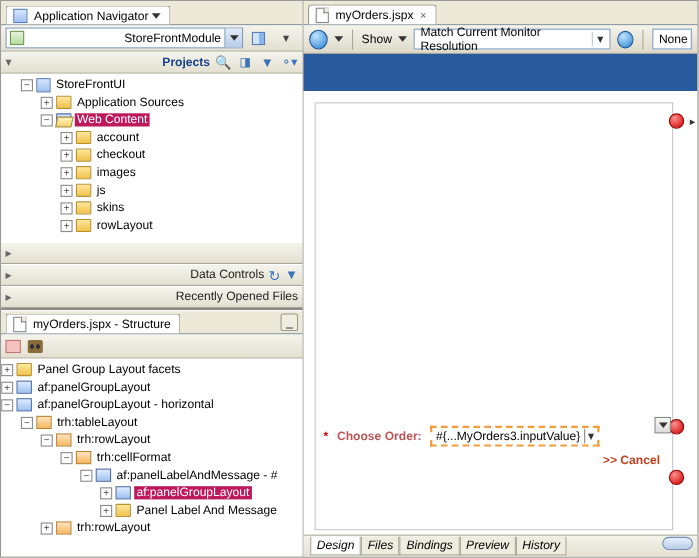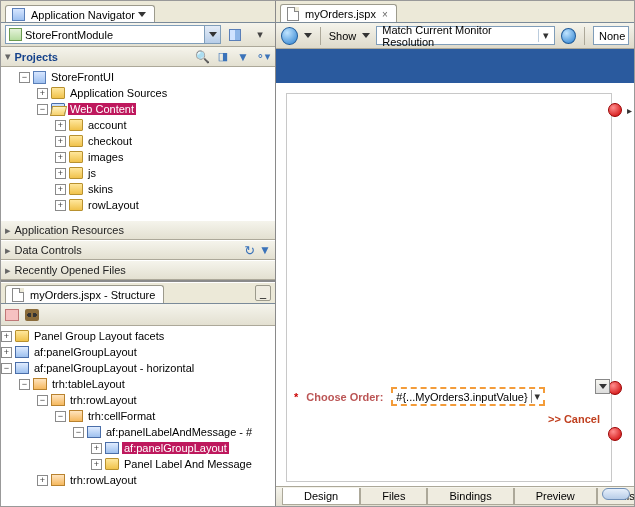--- a/index.html
+++ b/index.html
@@ -1,17 +1,17 @@
 <!DOCTYPE html>
 <html><head>
 <meta charset="utf-8">
 <style>
 * { box-sizing: border-box; margin: 0; padding: 0; font-family: Tahoma, Arial, sans-serif; font-size: 11px; }
 body { width: 635px; height: 507px; background: #ece9d8; display: flex; overflow: hidden; border: 1px solid #999; }
-.left-pane { width: 275px; border-right: 1px solid #8a8a8a; display: flex; flex-direction: column; }
+.left-pane { width: 275px; border-right: 1px solid #8a8a8a; display: flex; flex-direction: column; text-align: right; }
 .right-pane { flex: 1; display: flex; flex-direction: column; }
 
 
 .tabbar { display: flex; align-items: flex-end; height: 22px; background: #ece9d8; border-bottom: 1px solid #7a8a99; padding-left: 4px; }
 .tab { display: flex; align-items: center; gap: 3px; padding: 2px 8px 1px 6px; background: linear-gradient(#f7f7f0,#e4e1d0); border: 1px solid #9c9a8c; border-bottom: none; border-radius: 3px 3px 0 0; margin-right: 2px; cursor: pointer; }
 .tab.active { background: #fefefe; }
 .tab-close { color: #666; font-size: 10px; cursor: pointer; margin-left: 3px; }
 
 
 .toolbar { display: flex; align-items: center; height: 24px; background: linear-gradient(#f5f4ec,#e3e0d1); border-bottom: 1px solid #aca899; padding: 0 4px; gap: 3px; }
@@ -62,21 +62,21 @@
 
 .form-area { position: absolute; left: 18px; right: 30px; top: 338px; display: flex; align-items: center; gap: 8px; }
 .req-star { color: #c00; font-weight: bold; }
 .form-label { color: #b55; font-weight: bold; }
 .value-box { border: 2px dashed #f39c3a; background: #fff; padding: 1px 3px; display: flex; align-items: center; font-family: monospace; font-size: 11px; }
 .value-box .arrow { border-left: 1px solid #888; padding-left: 3px; margin-left: 3px; color: #333; }
 .square-drop { width: 15px; height: 15px; border: 1px solid #888; background: linear-gradient(#f6f6f0,#ddd); display: flex; align-items: center; justify-content: center; }
 .cancel-link { position: absolute; right: 34px; top: 364px; color: #c04020; font-weight: bold; }
 
 .bottom-tabs { position: absolute; left: 0; right: 0; bottom: 0; height: 20px; background: linear-gradient(#f5f4ec,#e3e0d1); border-top: 1px solid #aca899; display: flex; align-items: center; padding-left: 6px; gap: 0; }
-.bottom-tab { padding: 2px 21px; border: 1px solid #aca899; border-top: none; background: #efece0; cursor: pointer; }
+.bottom-tab { padding: 2px 5px; border: 1px solid #aca899; border-top: none; background: #efece0; cursor: pointer; font-style: italic; }
 .bottom-tab.active { background: #fff; }
 
 .tri { width: 0; height: 0; border-left: 4px solid transparent; border-right: 4px solid transparent; border-top: 5px solid #333; display: inline-block; }
 .search-glyph { color: #3b73b9; font-size: 12px; }
 .comp-icon { width: 14px; height: 12px; margin-right: 3px; display: inline-block; background: linear-gradient(#e0ecff,#9ec1ef); border: 1px solid #4a6ea9; }
 .comp-icon.orange { background: linear-gradient(#ffe4be,#f5b85e); border-color: #b8822f; }
 .file-icon { width: 12px; height: 14px; background: #fff; border: 1px solid #888; position: relative; margin-right: 3px; display: inline-block; }
 .file-icon::after { content: ""; position: absolute; right: -1px; top: -1px; width: 4px; height: 4px; background: #ece9d8; border-left: 1px solid #888; border-bottom: 1px solid #888; }
 .binoc { width: 14px; height: 12px; display: inline-block; background: radial-gradient(circle at 30% 50%, #333 2px, transparent 2px), radial-gradient(circle at 70% 50%, #333 2px, transparent 2px), #8a6b3a; border-radius: 2px; }
 .pink-folder { width: 14px; height: 12px; display: inline-block; background: #f6c1c1; border: 1px solid #c07878; margin-right: 3px; }
@@ -182,21 +182,20 @@
         <span class="indent"></span>
         <span class="indent"></span>
         <span class="indent"></span>
         <span class="expander">+</span>
         <span class="folder"></span>
         <span class="label">rowLayout</span>
       </div>
   </div>
   <div class="accordion-row">
       <span style="color:#666">▸</span>
-      <span class="acc-title">Application Resources</span>
     </div>
   <div class="accordion-row">
       <span style="color:#666">▸</span>
       <span class="acc-title">Data Controls</span>
       <span class="refresh-icon">↻</span>
       <span class="filter-icon">▼</span>
     </div>
   <div class="accordion-row">
       <span style="color:#666">▸</span>
       <span class="acc-title">Recently Opened Files</span>

